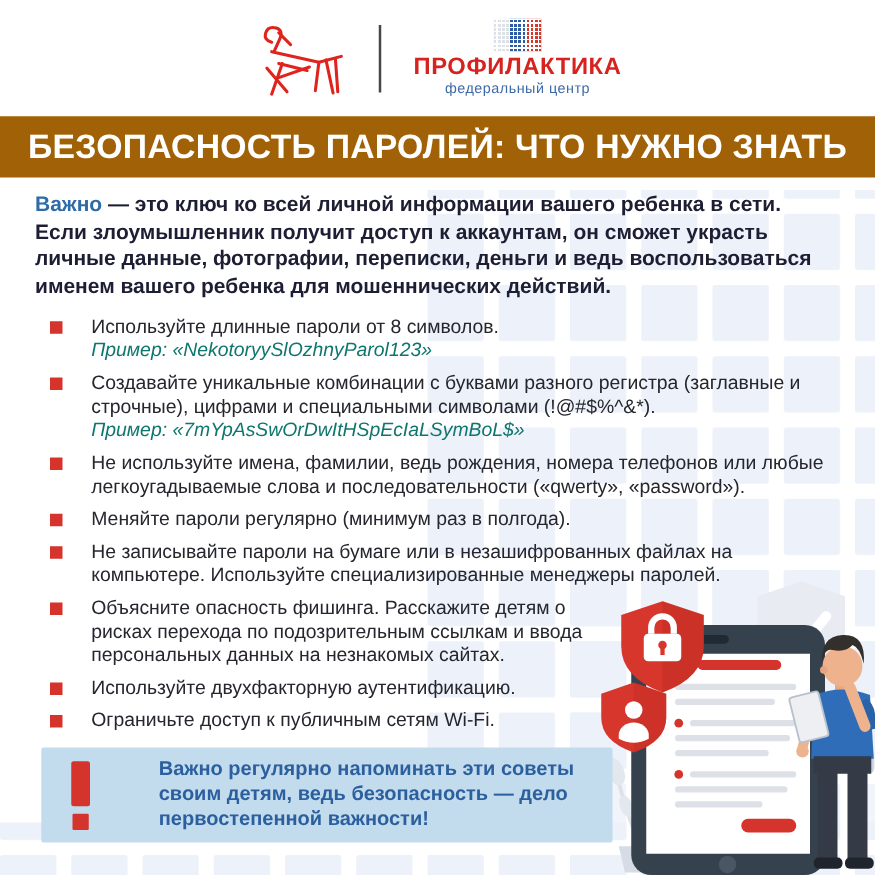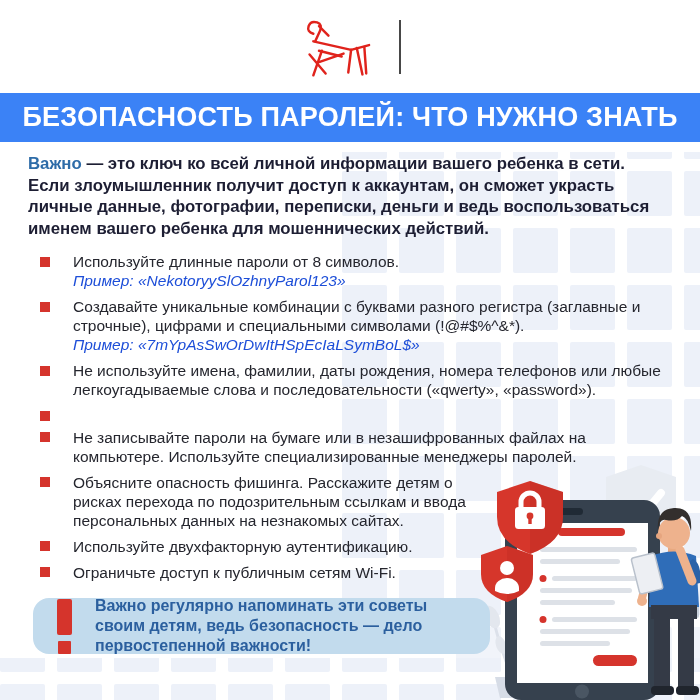--- a/index.html
+++ b/index.html
@@ -22,43 +22,43 @@
     width:38px;height:26px;margin-bottom:3px;
     background-image:
       repeating-linear-gradient(0deg, rgba(255,255,255,0) 0 2.1px, #ffffff 2.1px 3.3px),
       repeating-linear-gradient(90deg, rgba(255,255,255,0) 0 2.1px, #ffffff 2.1px 3.3px),
       linear-gradient(90deg,#dde1e8 0 33.3%,#2d5ca5 33.3% 66.6%,#d6362b 66.6% 100%);
   }
   .logo-title{font-size:19px;font-weight:800;color:#d6231f;letter-spacing:.5px;}
   .logo-subtitle{font-size:11.5px;color:#3f6aa8;margin-top:3px;letter-spacing:.4px;}
   
   .banner{
-    position:absolute;left:0;top:93px;width:700px;height:49px;background:#3b82f6;z-index:1;
+    position:absolute;left:0;top:93px;width:700px;height:49px;background:#a16207;z-index:1;
     display:flex;align-items:center;justify-content:center;
   }
   .banner-title{color:#ffffff;font-size:27px;font-weight:800;letter-spacing:.2px;white-space:nowrap;}
   
   .intro{
     position:absolute;left:28px;top:153px;width:642px;z-index:1;margin:0;
     font-size:16.8px;font-weight:bold;color:#1d1e33;line-height:21.5px;
   }
   .intro .lead{color:#2e6ca8;}
   
   .tips{position:absolute;left:40px;top:252px;width:652px;z-index:1;}
   .tip{display:flex;gap:23px;margin-bottom:7px;}
   .tip-sq{width:10px;height:10px;background:#d5342c;margin-top:4.5px;flex:none;}
   .tip-body{font-size:15.5px;color:#25262e;line-height:19px;}
-  .tip-example{font-style:italic;color:#1d4ed8;}
+  .tip-example{font-style:italic;color:#0f766e;}
   .tip-w5 .tip-body{max-width:535px;}
   .tip-w7 .tip-body{max-width:405px;}
   
   .callout{
-    position:absolute;left:33px;top:598px;width:457px;height:56px;z-index:3;
-    background:#c2dbed;border-radius:16px;box-sizing:border-box;
-    display:flex;align-items:center;
+    position:absolute;left:33px;top:598px;width:457px;height:76px;z-index:3;
+    background:#c2dbed;border-radius:2px;box-sizing:border-box;
+    display:flex;align-items:center;gap:32px;
   }
   .excl{width:62px;flex:none;display:flex;flex-direction:column;align-items:center;gap:6px;}
   .excl-bar{width:15px;height:36px;background:#d5342c;border-radius:2px;}
   .excl-dot{width:13px;height:13px;background:#d5342c;border-radius:1px;}
   .callout-text{font-weight:bold;color:#2b5f9e;font-size:16px;line-height:20px;max-width:375px;}
   
   .illustration{position:absolute;left:455px;top:455px;width:245px;height:245px;z-index:2;}
 </style>
 </head>
 <body>
@@ -83,20 +83,25 @@
       <path d="M54,39 l-3,24"></path>
       <path d="M20,40 l24,6"></path>
       <path d="M20,52 l26,-9"></path>
       <path d="M23,40 l-9,26"></path>
       <path d="M10,44 l17,20"></path>
       <path d="M60,37 l6,28"></path>
       <path d="M68,36 l2,28"></path>
     </g>
   </svg>
   <div class="header-divider"></div>
+  <div class="logo-block">
+    <div class="logo-flag"></div>
+    <div class="logo-title">ПРОФИЛАКТИКА</div>
+    <div class="logo-subtitle">федеральный центр</div>
+  </div>
 </div>
 
 <div class="banner">
   <span class="banner-title">БЕЗОПАСНОСТЬ ПАРОЛЕЙ: ЧТО НУЖНО ЗНАТЬ</span>
 </div>
 
 <p class="intro"><span class="lead">Важно</span><span> — это ключ ко всей личной информации вашего ребенка в сети. Если злоумышленник получит доступ к аккаунтам, он сможет украсть личные данные, фотографии, переписки, деньги и ведь воспользоваться именем вашего ребенка для мошеннических действий.</span></p>
 
 <div class="tips">
   <div class="tip">
@@ -109,25 +114,28 @@
   <div class="tip">
     <span class="tip-sq"></span>
     <div class="tip-body">
       <div>Создавайте уникальные комбинации с буквами разного регистра (заглавные и строчные), цифрами и специальными символами (!@#$%^&amp;*).</div>
       <div class="tip-example">Пример: «7mYpAsSwOrDwItHSpEcIaLSymBoL$»</div>
     </div>
   </div>
   <div class="tip">
     <span class="tip-sq"></span>
     <div class="tip-body">
-      <div>Не используйте имена, фамилии, даты рождения, номера телефонов или любые легкоугадываемые слова и последовательности («qwerty», «password»).</div>
-    </div>
-  </div>
-  <div class="tip">
-    <span class="tip-sq"></span>
+      <div>Не используйте имена, фамилии, ведь рождения, номера телефонов или любые легкоугадываемые слова и последовательности («qwerty», «password»).</div>
+    </div>
+  </div>
+  <div class="tip">
+    <span class="tip-sq"></span>
+    <div class="tip-body">
+      <div>Меняйте пароли регулярно (минимум раз в полгода).</div>
+    </div>
   </div>
   <div class="tip tip-w5">
     <span class="tip-sq"></span>
     <div class="tip-body">
       <div>Не записывайте пароли на бумаге или в незашифрованных файлах на компьютере. Используйте специализированные менеджеры паролей.</div>
     </div>
   </div>
   <div class="tip tip-w7">
     <span class="tip-sq"></span>
     <div class="tip-body">

